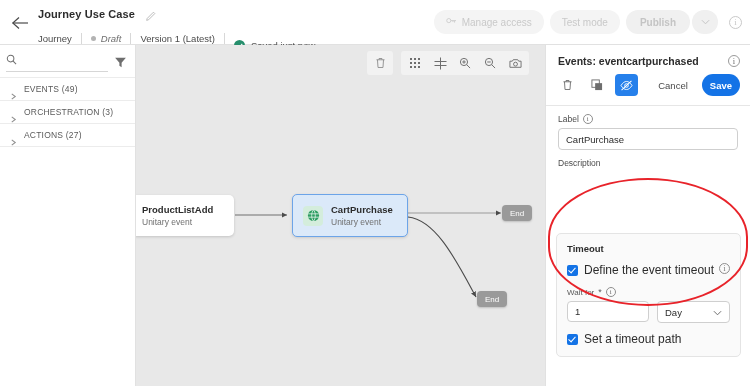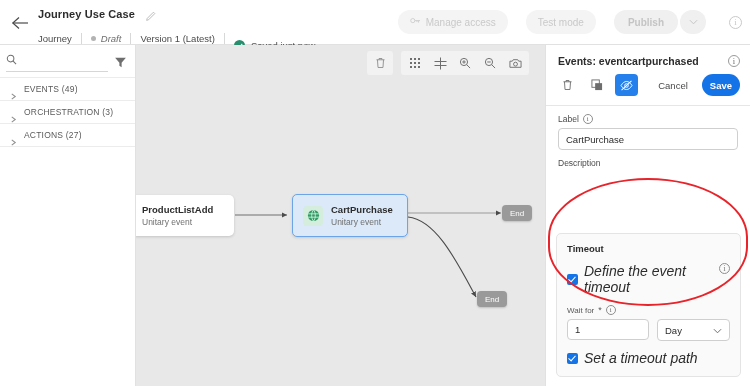--- a/index.html
+++ b/index.html
@@ -43,21 +43,21 @@
   .check-circle {
     width: 11px; height: 11px; border-radius: 50%; background: #268e6c;
     margin-right: 6px; position: relative; flex: none;
   }
   .check-circle::after {
     content: ""; position: absolute; left: 3px; top: 2.4px;
     width: 3px; height: 5.5px; border: solid #fff;
     border-width: 0 1.4px 1.4px 0; transform: rotate(42deg);
   }
   .header-actions {
-    position: absolute; right: 8px; top: 10px; display: flex; align-items: center; gap: 18px;
+    position: absolute; right: 8px; top: 10px; display: flex; align-items: center; gap: 6px;
   }
   .hbtn {
     height: 24px; border-radius: 13px; padding: 0 12px;
     display: flex; align-items: center; justify-content: center;
     font-size: 10px; color: #c9c9c9; background: #f4f4f4; cursor: default;
     white-space: nowrap;
   }
   .hbtn.key-btn { gap: 5px; }
   .publish-group { display: flex; align-items: center; gap: 2px; }
   .hbtn.publish { background: #f0f0f0; color: #c4c4c4; font-weight: bold; padding: 0 14px; }
@@ -193,21 +193,21 @@
   .check-row { display: flex; align-items: center; gap: 6px; position: relative; }
   .checkbox {
     width: 11px; height: 11px; border-radius: 2px; background: #1473e6;
     position: relative; flex: none; cursor: pointer;
   }
   .checkbox::after {
     content: ""; position: absolute; left: 3.4px; top: 1.5px;
     width: 3px; height: 6px; border: solid #fff;
     border-width: 0 1.5px 1.5px 0; transform: rotate(42deg);
   }
-  .check-label { font-size: 14px; color: #2c2c2c; font-style: italic; }
+  .check-label { font-size: 12px; color: #2c2c2c; }
   .row-info {
     position: absolute; right: 0; top: 0;
     width: 11px; height: 11px; border-radius: 50%; border: 1px solid #8e8e8e;
     color: #6e6e6e; font-size: 7.5px; line-height: 9px; text-align: center;
     font-family: "Liberation Serif", serif; cursor: pointer;
   }
   .waitfor-label {
     font-size: 8px; color: #5a5a5a; margin: 10px 0 4px 0;
     display: flex; align-items: center; gap: 4px;
   }

